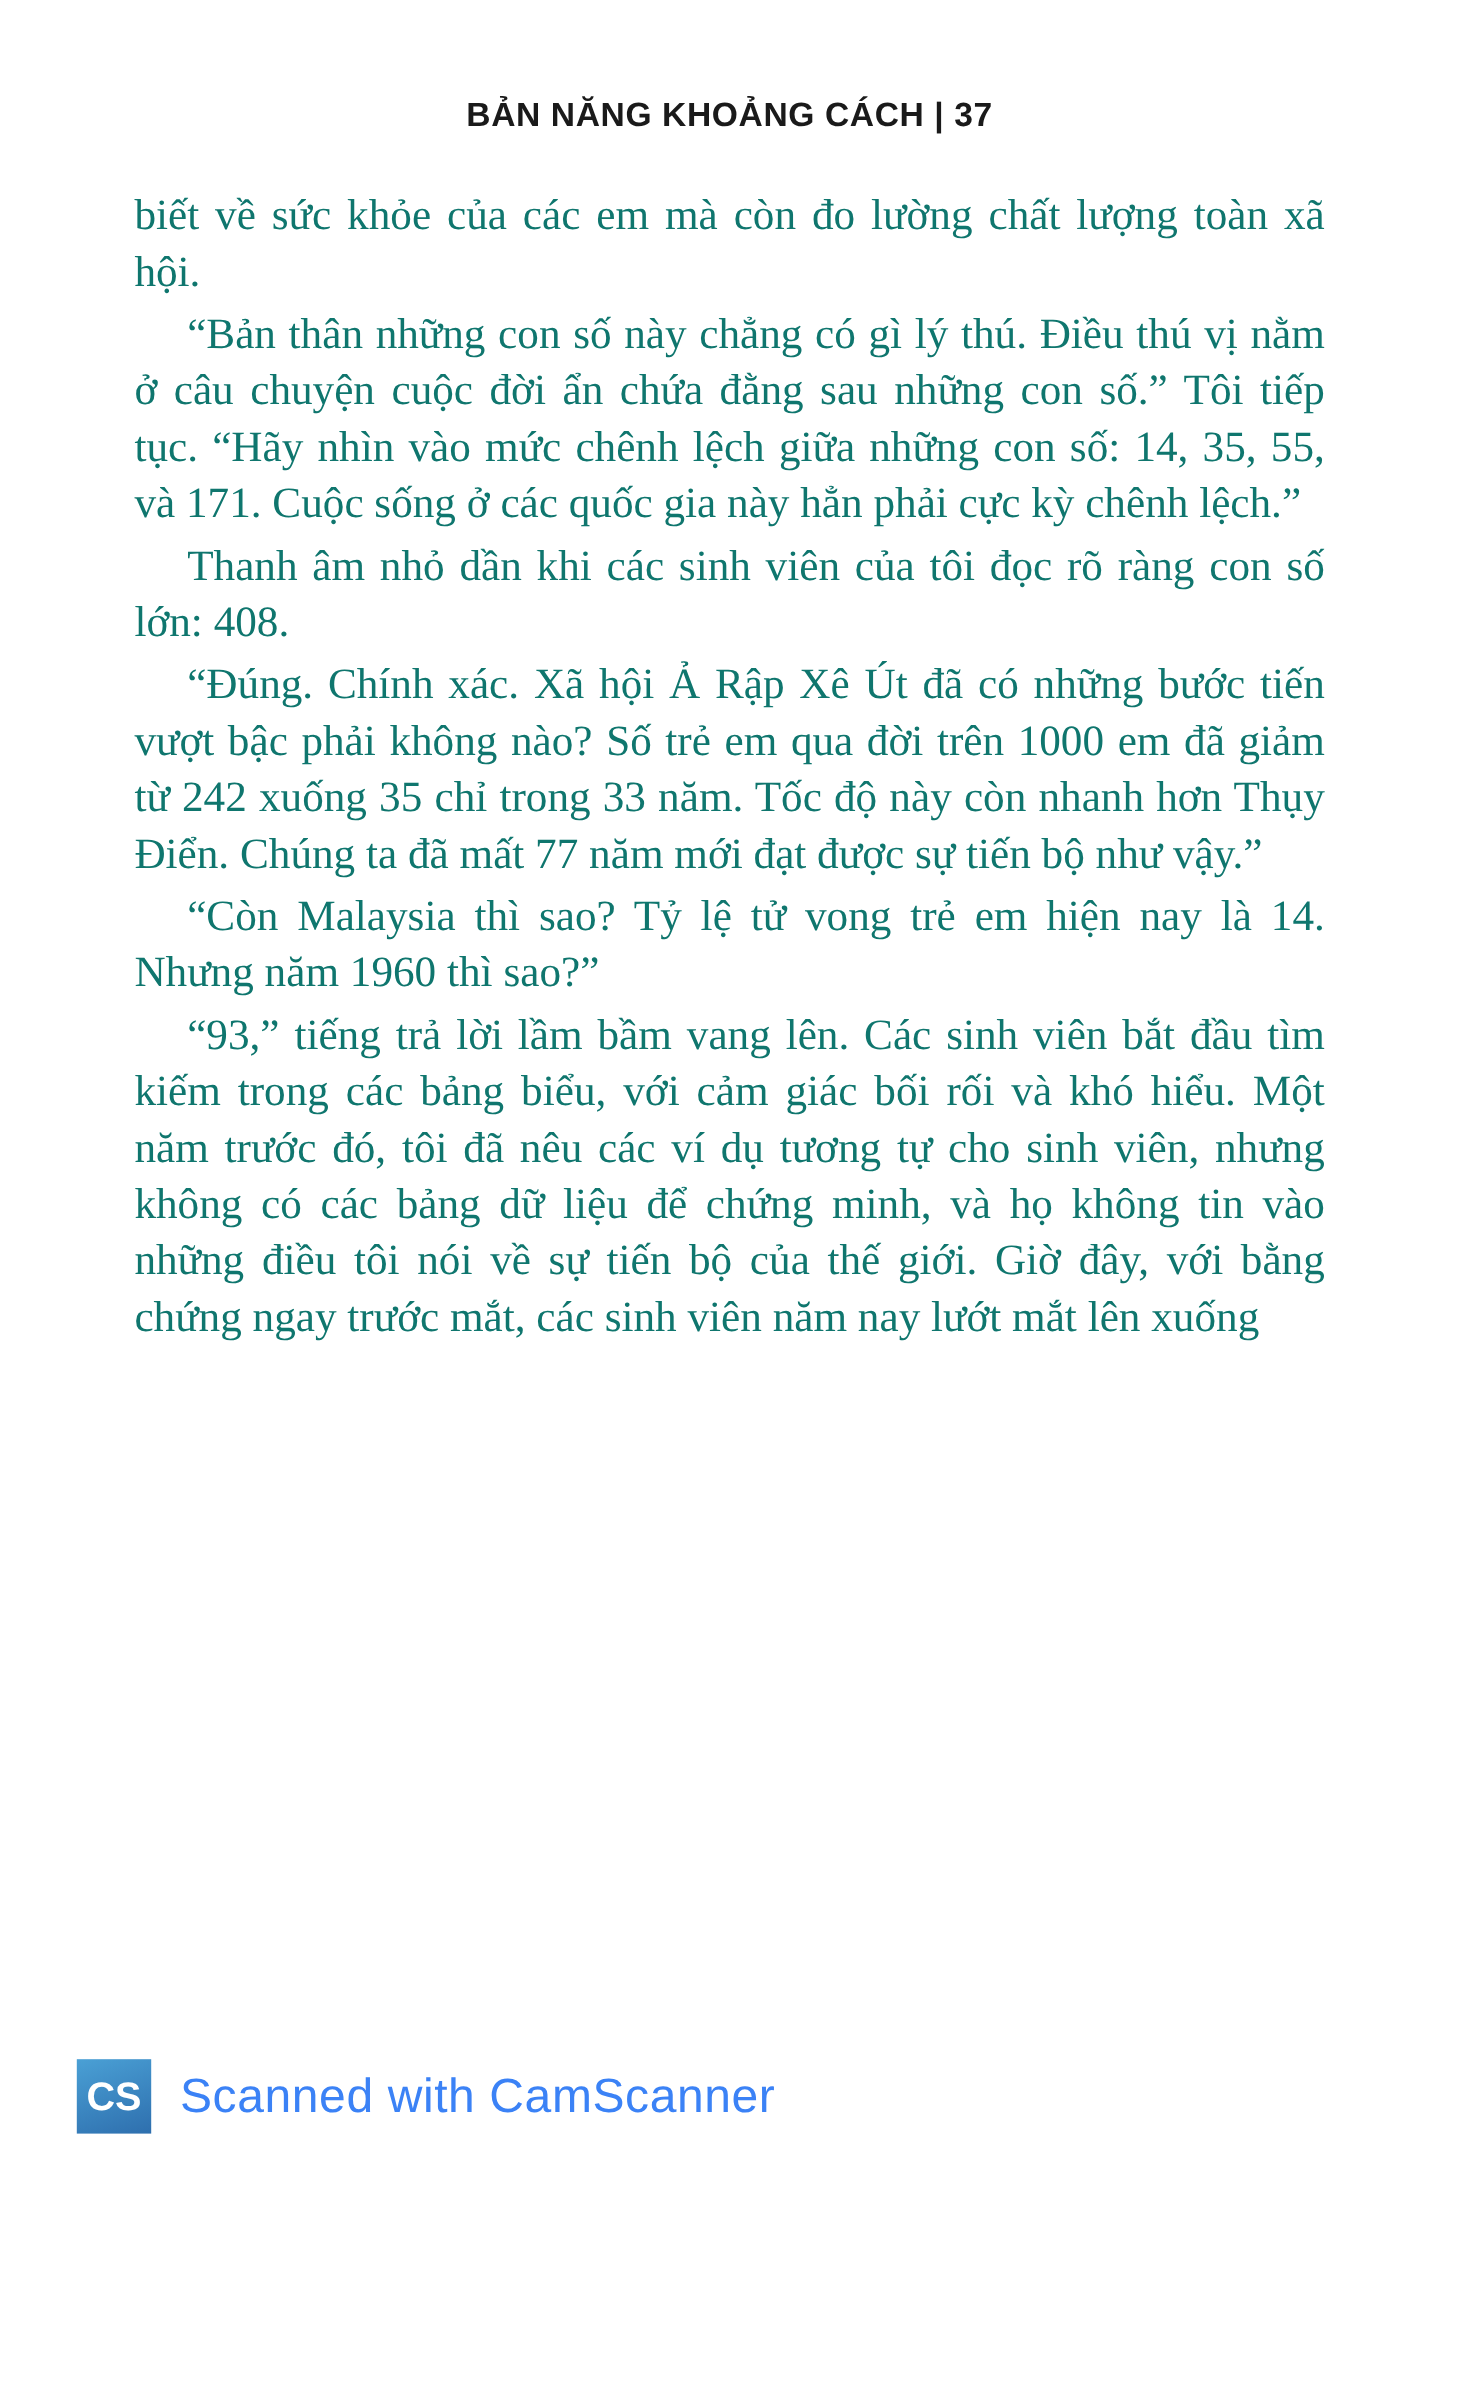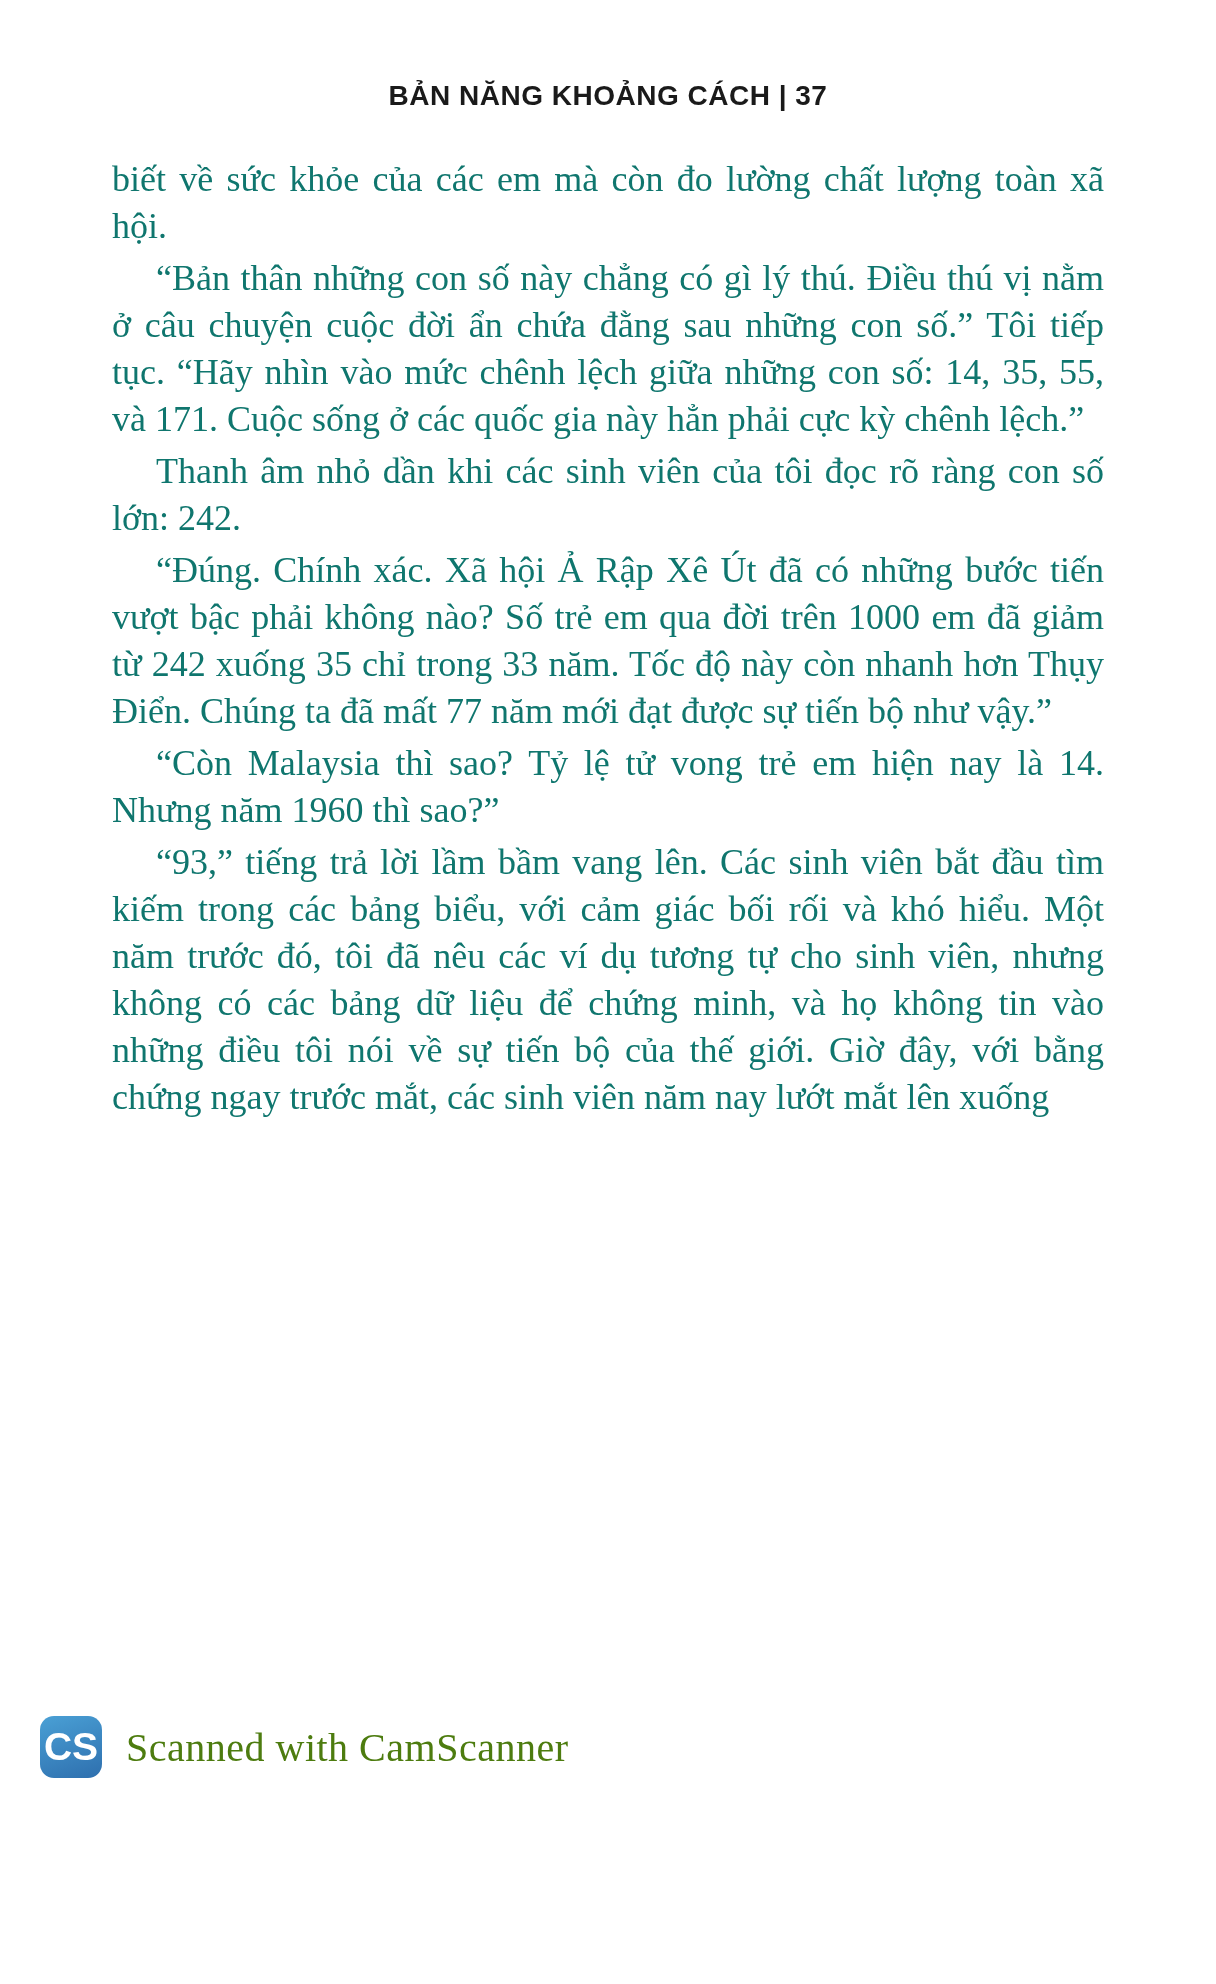--- a/index.html
+++ b/index.html
@@ -55,50 +55,51 @@
     height: 104px;
     background: #ffffff;
     display: flex;
     align-items: center;
     padding-left: 40px;
     box-sizing: border-box;
   }
   .cs-logo {
     width: 62px;
     height: 62px;
-    border-radius: 14px;
+    border-radius: 0;
     background: linear-gradient(160deg, #4aa0d5 0%, #2e6fae 100%);
     display: flex;
     align-items: center;
     justify-content: center;
     font-family: "Liberation Sans", sans-serif;
     font-weight: 700;
-    font-size: 39px;
+    font-size: 33px;
     color: #ffffff;
     flex: 0 0 auto;
+    margin-left: 24px;
   }
   .scan-text {
     margin-left: 24px;
-    font-family: Liberation Serif, serif;
+    font-family: Liberation Sans, sans-serif;
     font-size: 40px;
-    color: #4d7c0f;
+    color: #3b82f6;
     letter-spacing: 0.5px;
   }
 </style>
 </head>
 <body>
 
 <div class="page">
 
   <div class="running-header">BẢN NĂNG KHOẢNG CÁCH | 37</div>
 
   <div class="text-block">
     <p class="para">biết về sức khỏe của các em mà còn đo lường chất lượng toàn xã hội.</p>
     <p class="para indent">“Bản thân những con số này chẳng có gì lý thú. Điều thú vị nằm ở câu chuyện cuộc đời ẩn chứa đằng sau những con số.” Tôi tiếp tục. “Hãy nhìn vào mức chênh lệch giữa những con số: 14, 35, 55, và 171. Cuộc sống ở các quốc gia này hẳn phải cực kỳ chênh lệch.”</p>
-    <p class="para indent">Thanh âm nhỏ dần khi các sinh viên của tôi đọc rõ ràng con số lớn: 242.</p>
+    <p class="para indent">Thanh âm nhỏ dần khi các sinh viên của tôi đọc rõ ràng con số lớn: 408.</p>
     <p class="para indent">“Đúng. Chính xác. Xã hội Ả Rập Xê Út đã có những bước tiến vượt bậc phải không nào? Số trẻ em qua đời trên 1000 em đã giảm từ 242 xuống 35 chỉ trong 33 năm. Tốc độ này còn nhanh hơn Thụy Điển. Chúng ta đã mất 77 năm mới đạt được sự tiến bộ như vậy.”</p>
     <p class="para indent">“Còn Malaysia thì sao? Tỷ lệ tử vong trẻ em hiện nay là 14. Nhưng năm 1960 thì sao?”</p>
     <p class="para indent">“93,” tiếng trả lời lầm bầm vang lên. Các sinh viên bắt đầu tìm kiếm trong các bảng biểu, với cảm giác bối rối và khó hiểu. Một năm trước đó, tôi đã nêu các ví dụ tương tự cho sinh viên, nhưng không có các bảng dữ liệu để chứng minh, và họ không tin vào những điều tôi nói về sự tiến bộ của thế giới. Giờ đây, với bằng chứng ngay trước mắt, các sinh viên năm nay lướt mắt lên xuống</p>
   </div>
 
   <div class="scan-footer">
     <div class="cs-logo">CS</div>
     <div class="scan-text">Scanned with CamScanner</div>
   </div>
 

